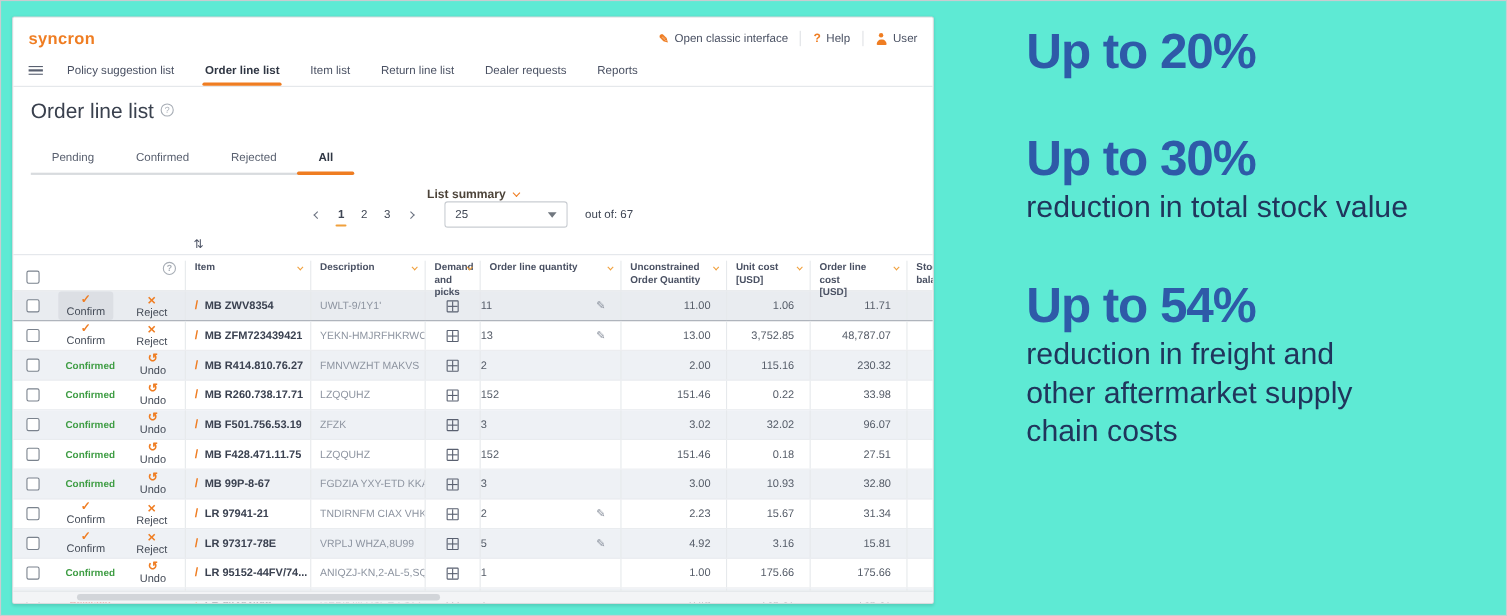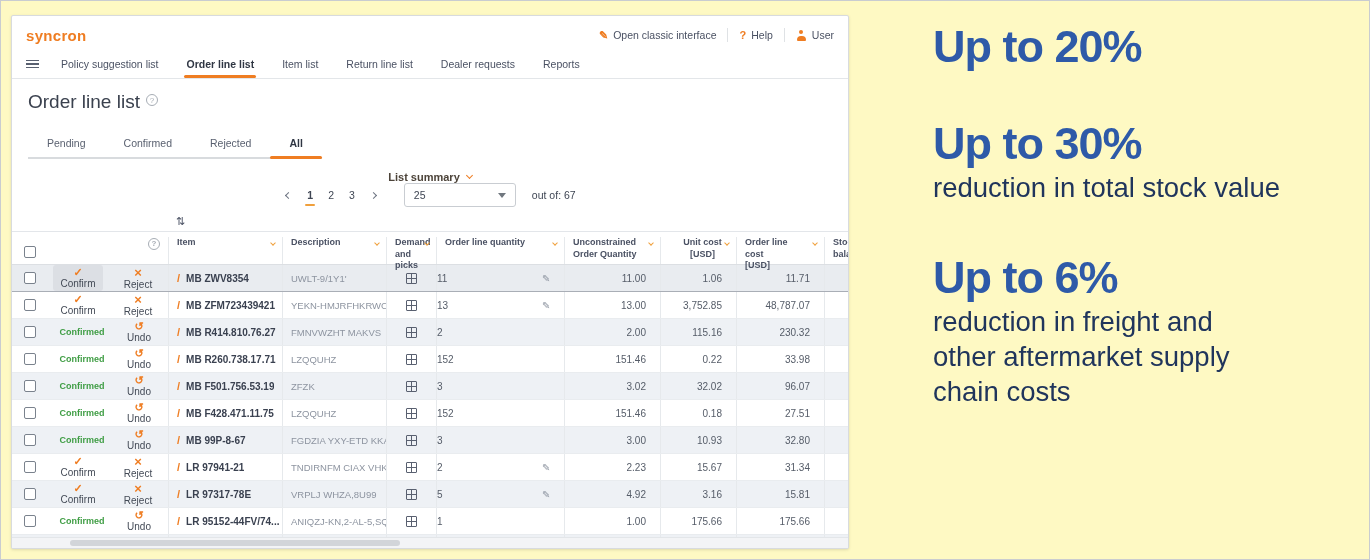--- a/index.html
+++ b/index.html
@@ -1,18 +1,18 @@
 <!DOCTYPE html>
 <html><head>
 <meta charset="utf-8">
 <style>
   * { margin:0; padding:0; box-sizing:border-box; }
   html,body { width:1370px; height:560px; overflow:hidden; }
   body { font-family:"Liberation Sans", sans-serif; background:#e9ebee; position:relative; }
-  .page { width:1370px; height:560px; position:relative; border:1px solid #c9ccd0; background:#fef9c3; }
+  .page { width:1370px; height:560px; position:relative; border:1px solid #c9ccd0; background:#5eead4; }
 
   
   .card { position:absolute; left:10px; top:14px; width:838px; height:534px; background:#fff;
           border:1px solid #d8dbde; border-radius:2px; box-shadow:0 1px 3px rgba(0,0,0,.12); overflow:hidden; }
 
   
   .topbar { height:34px; display:flex; align-items:center; justify-content:space-between; padding:4px 14px 0 14px; }
   .logo { color:#ef7d22; font-weight:bold; font-size:15px; letter-spacing:.3px; }
   .topbar-right { display:flex; align-items:center; font-size:10.5px; color:#4a5163; }
   .topbar-link { display:flex; align-items:center; gap:5px; cursor:pointer; }
@@ -69,21 +69,21 @@
   .head-text { display:inline-block; padding-left:8px; }
   .sort-chev { position:absolute; right:7px; top:4px; width:4px; height:4px; border-right:1.5px solid #f0a03c; border-bottom:1.5px solid #f0a03c; transform:rotate(45deg); cursor:pointer; }
 
   .c-check { width:36px; display:flex; justify-content:center; align-items:center; }
   .c-actions { width:120px; }
   .c-item  { width:114px; }
   .c-desc  { width:104px; }
   .c-demand{ width:50px;text-decoration:underline; }
   .c-qty   { width:128px; }
   .c-uoq   { width:96px; }
-  .c-unit  { width:76px;text-align:center; }
+  .c-unit  { width:76px; }
   .c-olc   { width:88px; }
   .c-stock { flex:1; overflow:hidden; }
   .thead .c-item, .thead .c-desc, .thead .c-demand, .thead .c-qty, .thead .c-uoq, .thead .c-unit, .thead .c-olc, .thead .c-stock,
   .trow .c-item, .trow .c-desc, .trow .c-demand, .trow .c-qty, .trow .c-uoq, .trow .c-unit, .trow .c-olc, .trow .c-stock
   { border-left:1px solid #e6e9ec; }
   .c-uoq .head-text { max-width:72px; }
   .c-unit .head-text { max-width:50px; }
   .c-olc .head-text { max-width:52px; }
   .c-stock .head-text { max-width:34px; }
   .thead .c-check { padding-top:2px; }
@@ -604,17 +604,17 @@
 
   <div class="stats">
       <div class="stat">
     <div class="stat-headline">Up to 20%</div>
   </div>
       <div class="stat">
     <div class="stat-headline">Up to 30%</div>
     <div class="stat-body">reduction in total stock value</div>
   </div>
       <div class="stat">
-    <div class="stat-headline">Up to 6%</div>
+    <div class="stat-headline">Up to 54%</div>
     <div class="stat-body">reduction in freight and other aftermarket supply chain costs</div>
   </div>
     </div>
 </div>
 
 </body></html>

